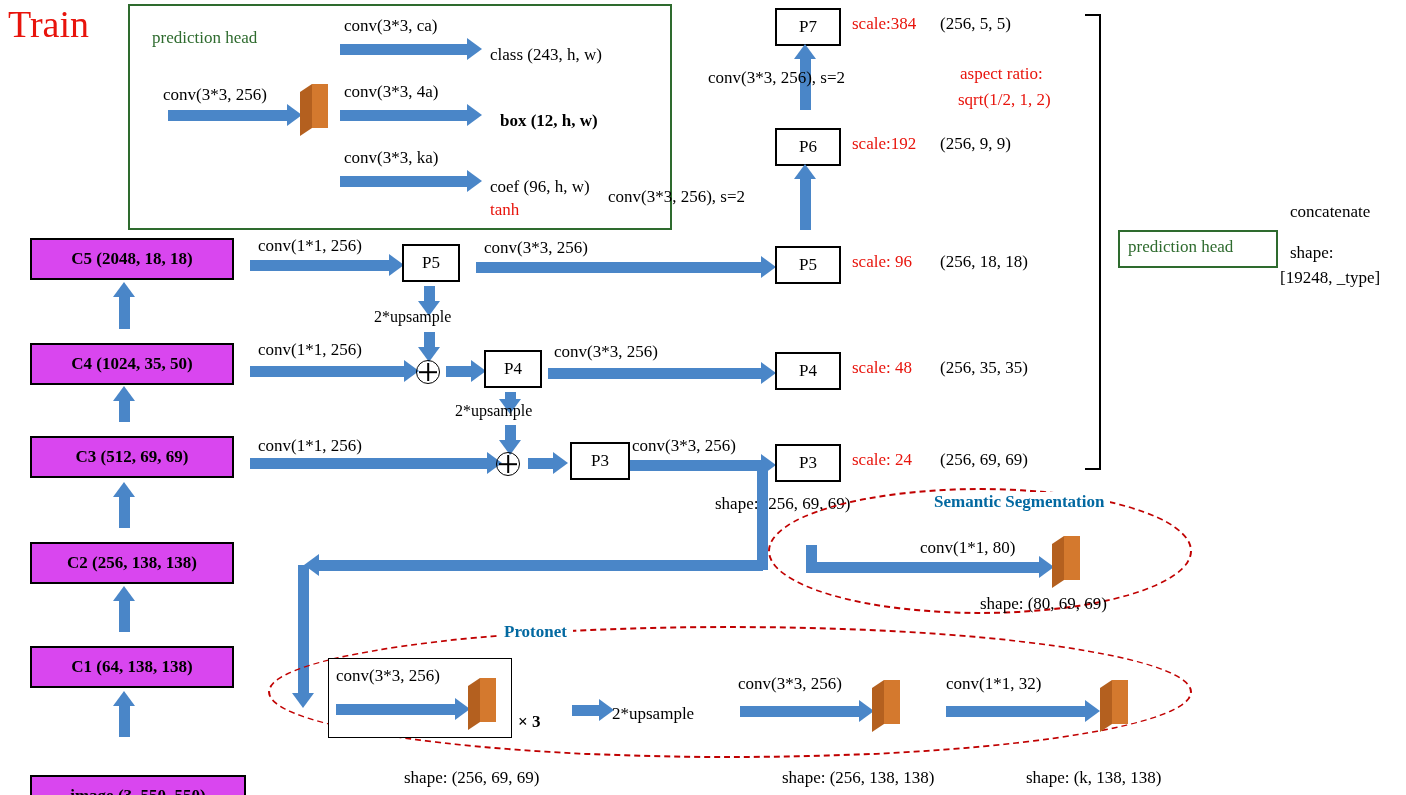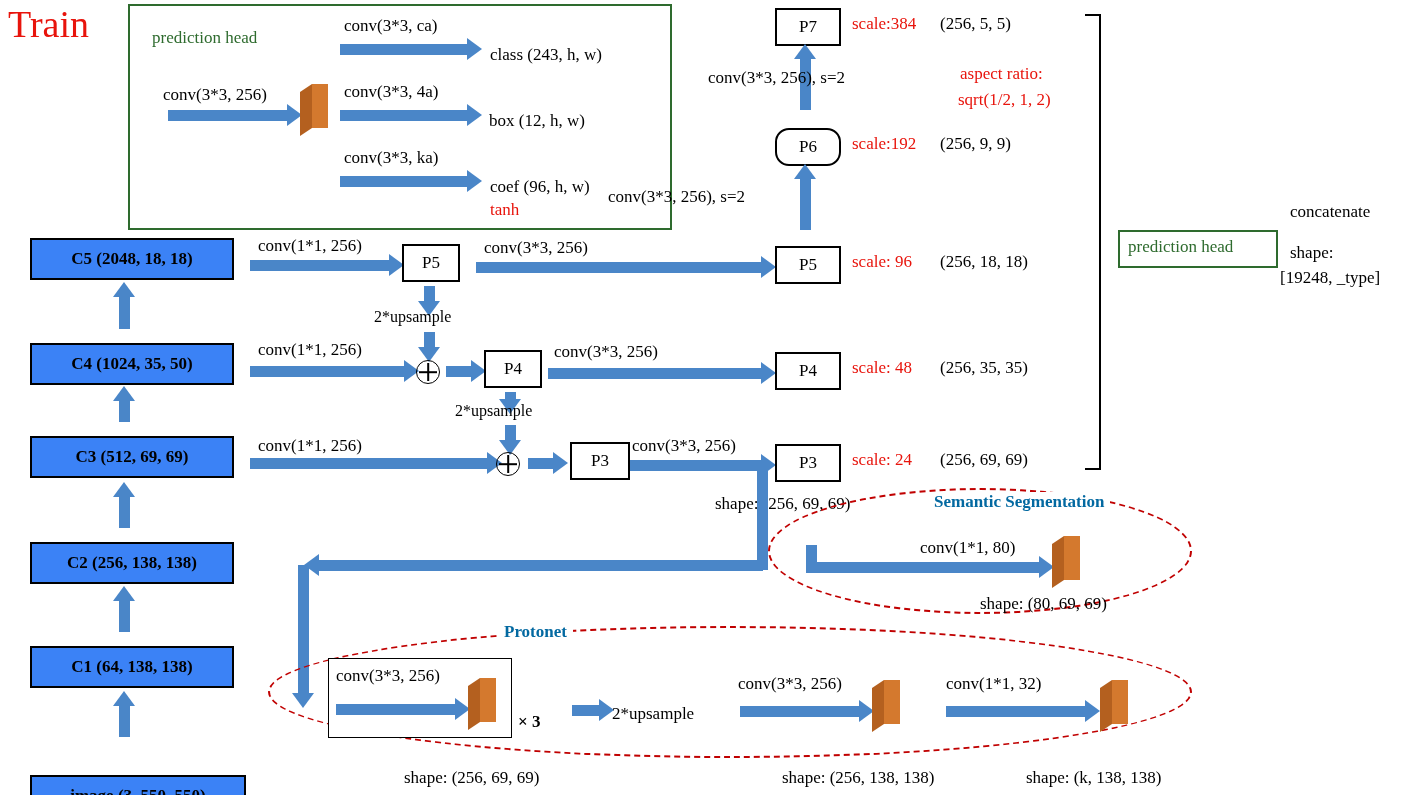--- a/index.html
+++ b/index.html
@@ -5,21 +5,21 @@
   html,body{margin:0;padding:0;}
   body{
     width:1406px;height:795px;position:relative;
     background:#ffffff;
     font-family:"Liberation Serif", serif;
     font-size:17px;color:#000;
     overflow:hidden;
   }
   .abs{position:absolute;}
   .node{
-    border:2px solid #000;background:#3b82f6;
+    border:2px solid #000;background:#d946ef;
     display:flex;align-items:center;justify-content:center;
     font-weight:bold;font-family:"Liberation Serif",serif;
     white-space:nowrap;
   }
   .pnode{
     border:2px solid #000;background:#fff;
     display:flex;align-items:center;justify-content:center;
     font-family:"Liberation Serif",serif;
     white-space:nowrap;
   }
@@ -105,21 +105,21 @@
       <polygon points="12,0 28,0 28,44 12,44" fill="#d4792e"></polygon>
     </svg>
 </div>
 
 <div class="abs txt" style="left:344px;top:16px;">conv(3*3, ca)</div>
 <div class="arrow-r" style="left:340px;top:44px;width:128px;"></div>
 <div class="abs txt" style="left:490px;top:45px;">class (243, h, w)</div>
 
 <div class="abs txt" style="left:344px;top:82px;">conv(3*3, 4a)</div>
 <div class="arrow-r" style="left:340px;top:110px;width:128px;"></div>
-<div class="abs txt" style="left:489px;top:111px;">box (12, h, w)</div>
+<div class="abs txt" style="left:500px;top:111px;font-weight:bold;">box (12, h, w)</div>
 
 <div class="abs txt" style="left:344px;top:148px;">conv(3*3, ka)</div>
 <div class="arrow-r" style="left:340px;top:176px;width:128px;"></div>
 <div class="abs txt" style="left:490px;top:177px;">coef (96, h, w)</div>
 <div class="abs txt red" style="left:490px;top:200px;">tanh</div>
 
 <div class="node abs" style="left:30px;top:238px;width:200px;height:38px;">
   <span>C5 (2048, 18, 18)</span>
 </div>
 <div class="node abs" style="left:30px;top:343px;width:200px;height:38px;">
@@ -188,21 +188,21 @@
 
 <div class="pnode abs" style="left:775px;top:444px;width:62px;height:34px;">
   <span>P3</span>
 </div>
 <div class="pnode abs" style="left:775px;top:352px;width:62px;height:34px;">
   <span>P4</span>
 </div>
 <div class="pnode abs" style="left:775px;top:246px;width:62px;height:34px;">
   <span>P5</span>
 </div>
-<div class="pnode abs" style="left:775px;top:128px;width:62px;height:34px;border-radius:14px;">
+<div class="pnode abs" style="left:775px;top:128px;width:62px;height:34px;">
   <span>P6</span>
 </div>
 <div class="pnode abs" style="left:775px;top:8px;width:62px;height:34px;">
   <span>P7</span>
 </div>
 
 <div class="arrow-u" style="left:800px;top:178px;height:52px;"></div>
 <div class="abs txt" style="left:608px;top:187px;">conv(3*3, 256), s=2</div>
 <div class="arrow-u" style="left:800px;top:58px;height:52px;"></div>
 <div class="abs txt" style="left:708px;top:68px;">conv(3*3, 256), s=2</div>

